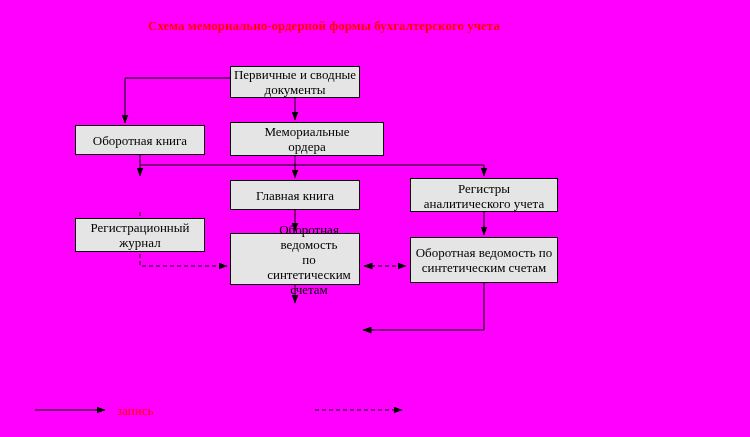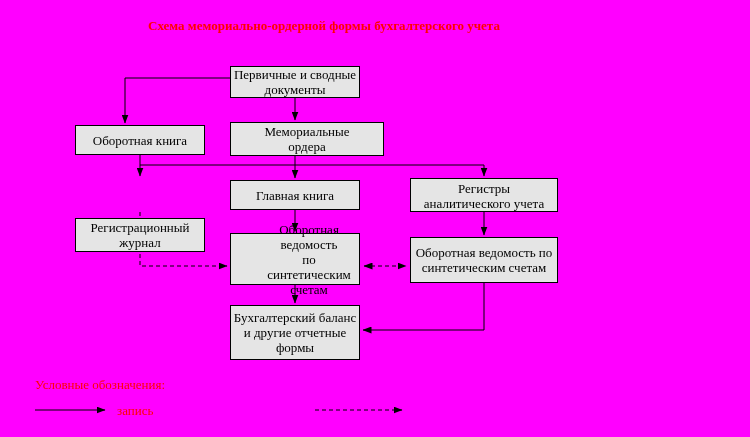--- a/index.html
+++ b/index.html
@@ -140,22 +140,16 @@
     <span class="box-label">Оборотная ведомость
 по синтетическим
 счетам</span>
   </div>
 
   <div class="box b-analturn">
     <span class="box-label">Оборотная ведомость по
 синтетическим счетам</span>
   </div>
 
-  <div class="box b-balance">
-    <span class="box-label">Бухгалтерский баланс
-и другие отчетные
-формы</span>
-  </div>
 
-  <div class="legend-heading">Условные обозначения:</div>
   <div class="legend-label legend-label-solid">запись</div>
 
 </div>
 
 </body></html>

